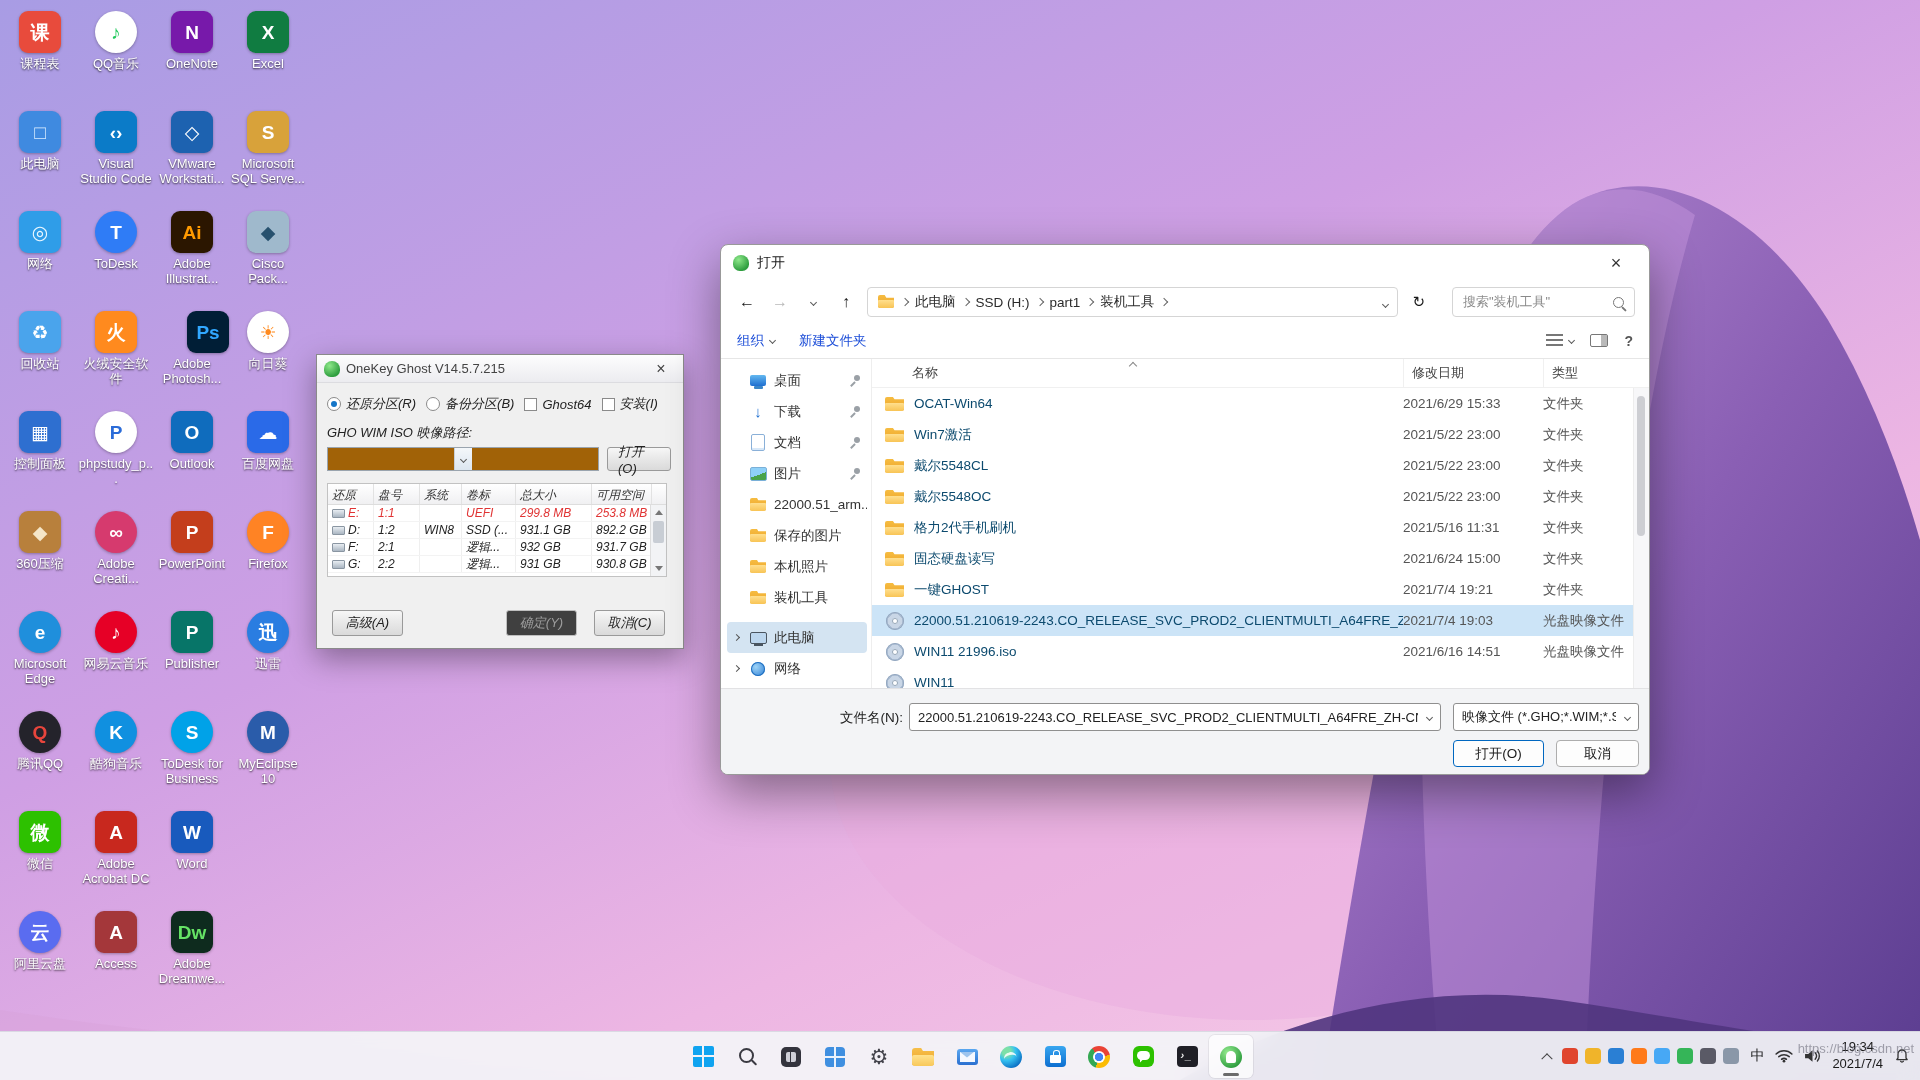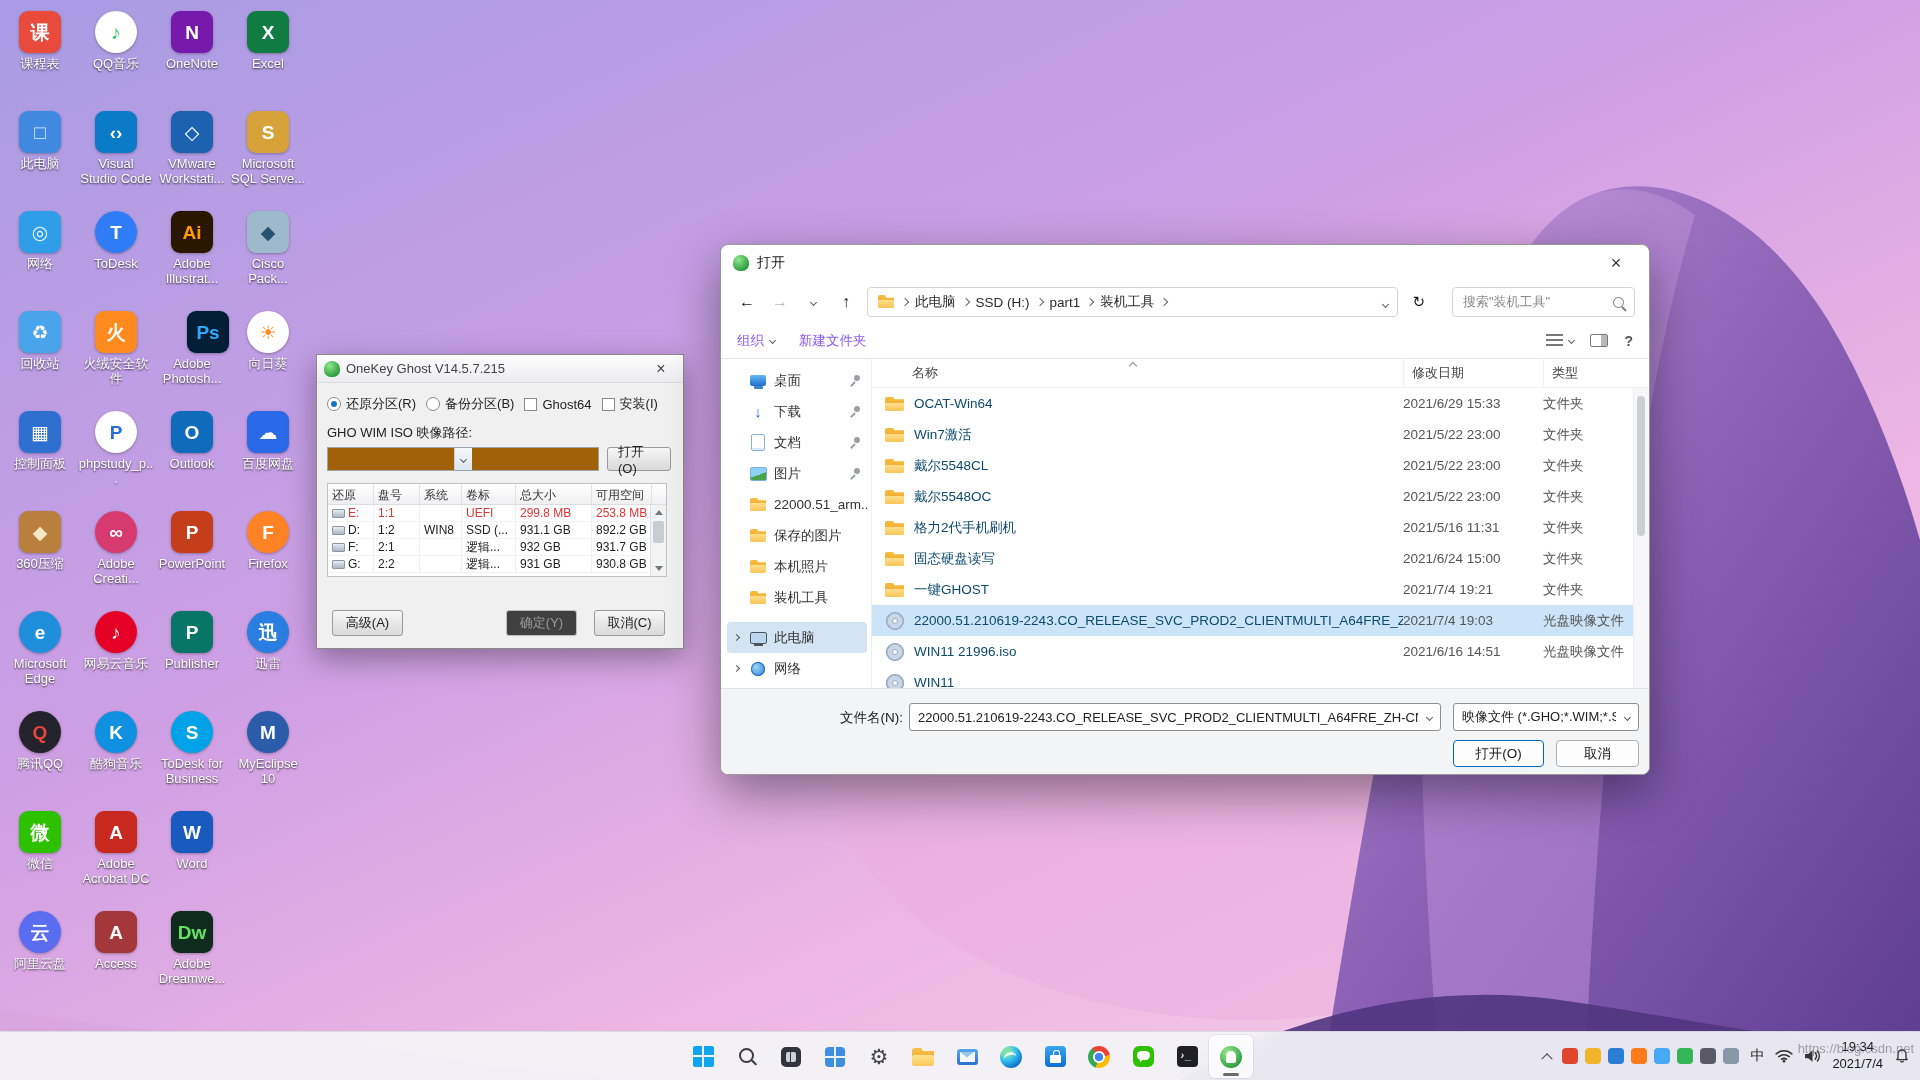--- a/index.html
+++ b/index.html
@@ -24,21 +24,21 @@
   .mag { width:11px; height:11px; border:1.8px solid #777; border-radius:50%; position:relative; flex:none; }
   .mag::after { content:""; position:absolute; width:2px; height:6px; background:#777; bottom:-5px; right:-2px; transform:rotate(-45deg); border-radius:1px; }
   .ghost-mini { width:16px; height:16px; border-radius:50% 50% 42% 42%; background:radial-gradient(circle at 35% 30%, #8ee88a, #2f9e3f 72%); flex:none; }
 
   
   .onekey { position:absolute; left:316px; top:354px; width:368px; height:295px; background:#f0f0f0; border:1px solid #8a8a8a; box-shadow:0 10px 28px rgba(0,0,0,.35); z-index:20; font-size:13px; color:#222; }
   .ok-title { height:28px; display:flex; align-items:center; padding:0 7px; background:linear-gradient(#fdfdfd,#ececf0); border-bottom:1px solid #dcdce0; }
   .ok-title-text { flex:1; font-size:13px; color:#444; margin-left:6px; white-space:nowrap; overflow:hidden; }
   .ok-close { width:30px; height:20px; display:flex; align-items:center; justify-content:center; color:#444; font-size:16px; }
   .ok-close::before { content:"×"; }
-  .ok-body { position:relative; padding:10px; height:calc(100% - 28px); }
+  .ok-body { position:relative; padding:10px; height:calc(100% - 28px);font-style:italic; }
   .ok-opts { display:flex; align-items:center; gap:5px; margin-top:2px; white-space:nowrap; }
   .radio { width:14px; height:14px; border:1px solid #8a8a8a; border-radius:50%; background:#fff; position:relative; flex:none; }
   .radio.sel::after { content:""; position:absolute; inset:3px; border-radius:50%; background:#1576c8; }
   .chk { width:13px; height:13px; border:1px solid #8a8a8a; background:#fff; flex:none; }
   .opt-label { margin-right:5px; }
   .ok-pathlabel { margin-top:11px; }
   .ok-comborow { margin-top:5px; display:flex; gap:8px; }
   .ok-combo { width:272px; height:24px; background:#a16207; border:1px solid #9aa4ae; display:flex; align-items:center;flex-direction:column; }
   .ok-combo-text { flex:1; padding:0 6px; font-size:13px; white-space:nowrap; overflow:hidden; }
   .ok-combo-arrow { width:18px; height:100%; border-left:1px solid #c8d0d8; background:linear-gradient(#f4f7fa,#dce6f0); display:flex; align-items:center; justify-content:center; }
@@ -79,21 +79,21 @@
   .nav-back::before { content:"←"; }
   .nav-fwd::before { content:"→"; }
   .nav-up::before { content:"↑"; }
   .nav-refresh::before { content:"↻"; font-size:15px; }
   .od-address { width:540px; height:30px; border:1px solid #d5d5d5; border-radius:4px; display:flex; align-items:center; padding:0 9px; gap:7px; background:#fff; overflow:hidden; }
   .crumb-group { display:flex; align-items:center; gap:7px; flex:none; }
   .crumb { font-size:13.5px; color:#2b2b2b; white-space:nowrap; }
   .addr-chev { margin-left:auto; flex:none; }
   .od-search { width:186px; height:30px; border:1px solid #d5d5d5; border-radius:4px; display:flex; align-items:center; padding:0 10px; color:#8a8a8a; font-size:13px; margin-left:12px; }
   .od-search-text { flex:1; white-space:nowrap; overflow:hidden; }
-  .od-toolbar { height:36px; display:flex; align-items:center; padding:0 16px; gap:24px; border-bottom:1px solid #e6e6e6; font-size:13.5px; color:#8b5cf6; }
+  .od-toolbar { height:36px; display:flex; align-items:center; padding:0 16px; gap:24px; border-bottom:1px solid #e6e6e6; font-size:13.5px; color:#1d4ed8; }
   .tb-item { display:flex; align-items:center; gap:6px; white-space:nowrap; }
   .tb-right { margin-left:auto; display:flex; align-items:center; gap:16px; }
   .vi-list { width:17px; height:13px; background:repeating-linear-gradient(to bottom, #777 0 2px, transparent 2px 5px); }
   .vi-pane { width:18px; height:13px; border:1.5px solid #777; border-radius:2px; position:relative; }
   .vi-pane::after { content:""; position:absolute; right:0; top:0; bottom:0; width:6px; background:#b9b9b9; }
   .vi-help::before { content:"?"; font-size:14px; color:#555; font-weight:bold; }
   .od-body { display:flex; height:329px; }
   .od-side { width:150px; padding:6px 4px 0 6px; overflow:hidden; }
   .side-item { height:31px; display:flex; align-items:center; gap:7px; padding:0 6px 0 22px; border-radius:4px; position:relative; font-size:13.5px; color:#333; white-space:nowrap; overflow:hidden; }
   .side-item.gap { margin-top:9px; }

